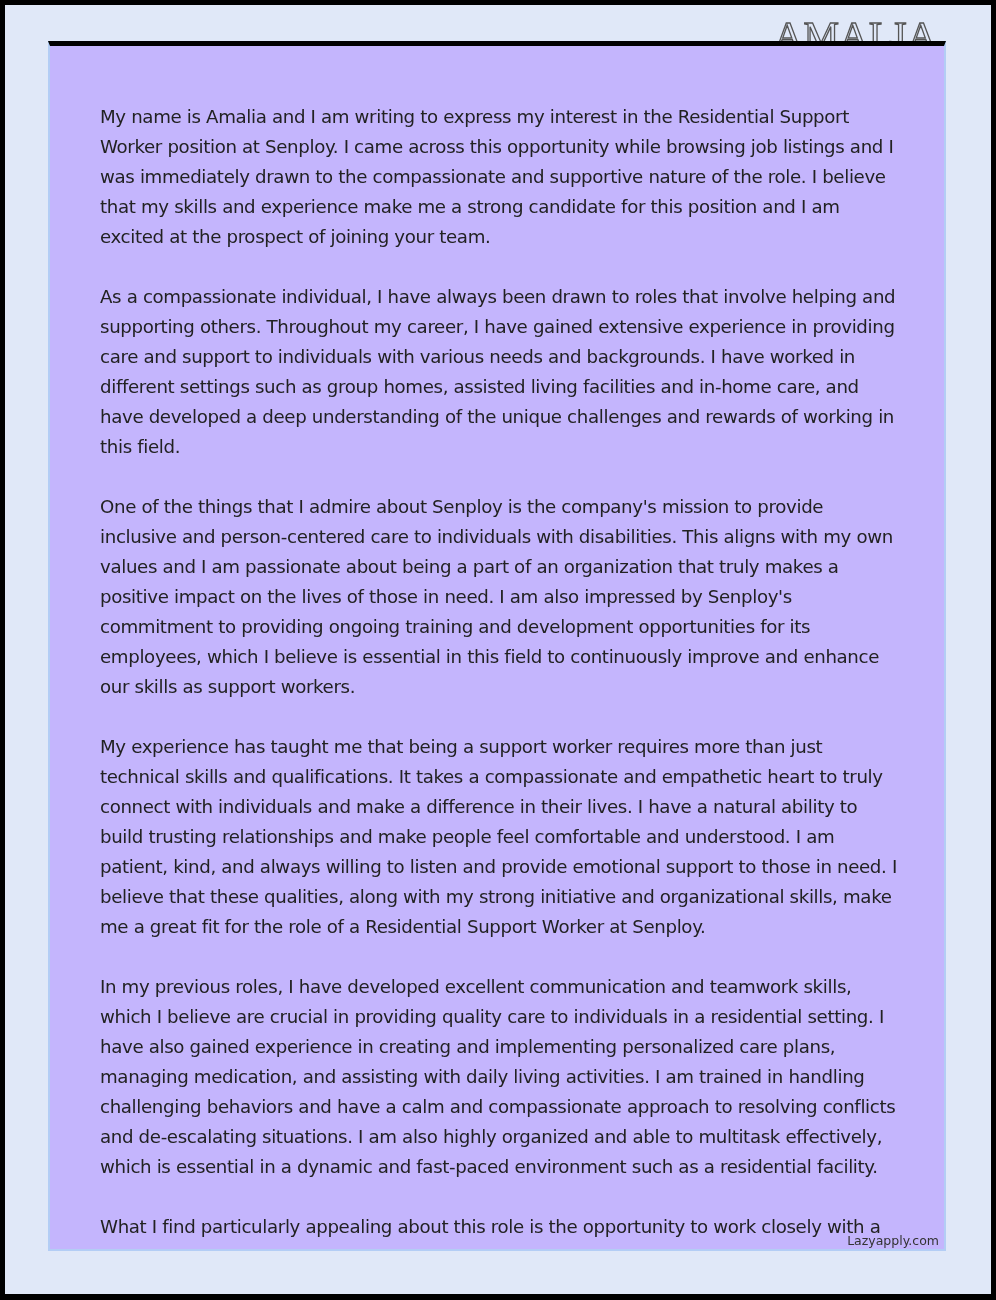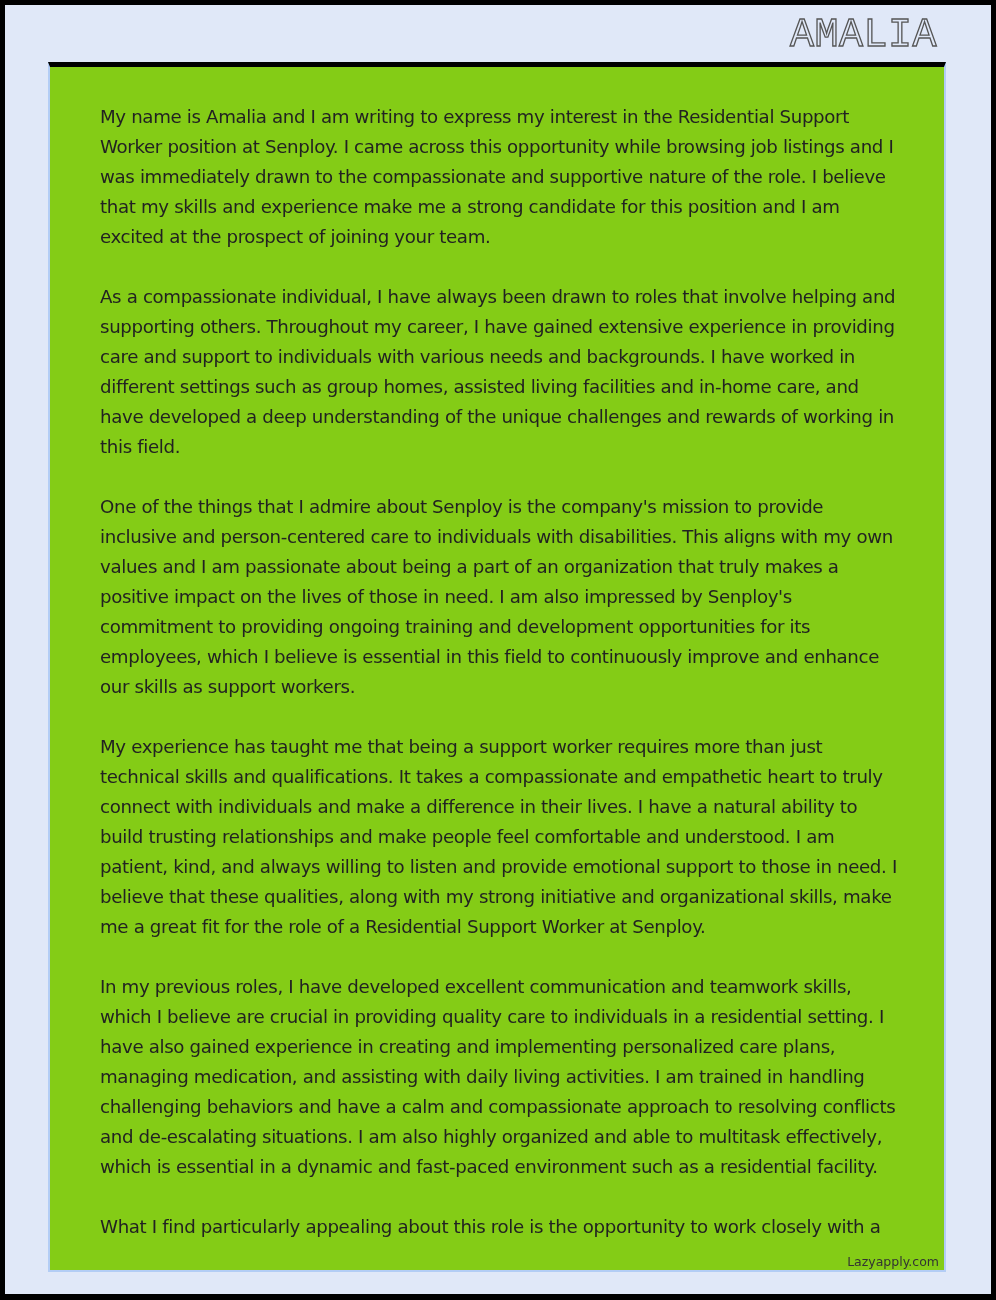--- a/index.html
+++ b/index.html
@@ -19,36 +19,36 @@
       top: 5px;
       width: 986px;
       height: 1289px;
       background: #e0e8f8;
       overflow: hidden;
     }
     .name-title {
       position: absolute;
       right: 54px;
       top: 9px;
-      font-family: Liberation Mono, monospace;
+      font-family: Liberation Serif, serif;
       font-size: 40px;
       line-height: 44px;
       letter-spacing: 0.5px;
       color: #e0e8f8;
       -webkit-text-stroke: 1.3px #555;
       font-weight: normal;
       margin: 0;
     }
     .card {
       position: absolute;
       left: 43px;
-      top: 57px;
+      top: 36px;
       width: 894px;
       height: 1203px;
-      background: #84cc16;
+      background: #c4b5fd;
       border-top: 5px solid #000;
       border-left: 2px solid #b3cdf5;
       border-right: 2px solid #b3cdf5;
       border-bottom: 2px solid #b3cdf5;
     }
     .letter {
       position: absolute;
       left: 95px;
       top: 97px;
       width: 800px;

